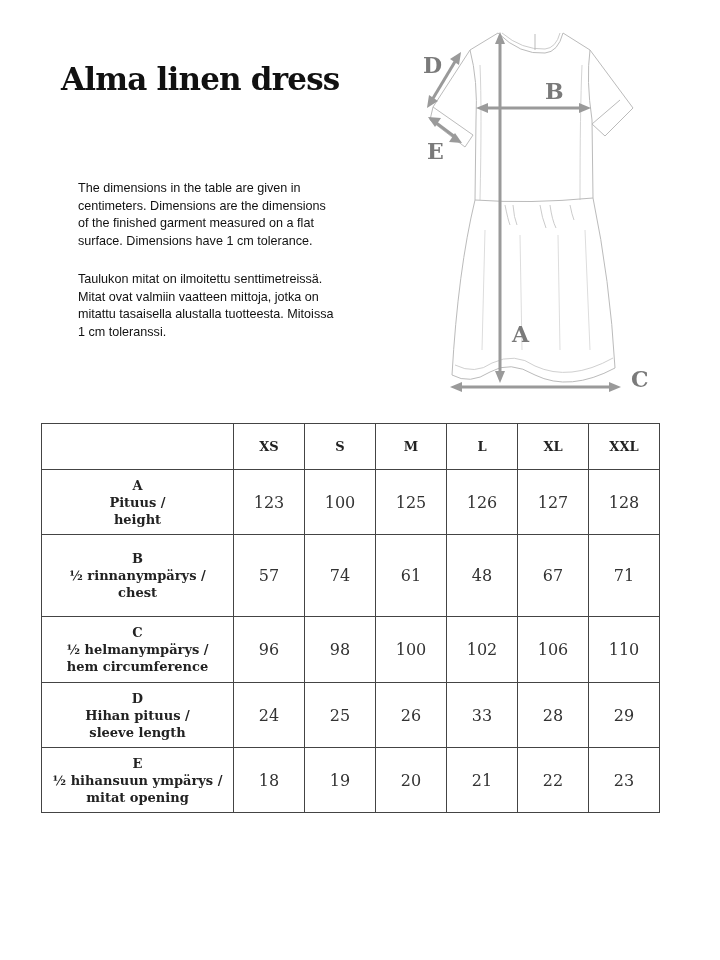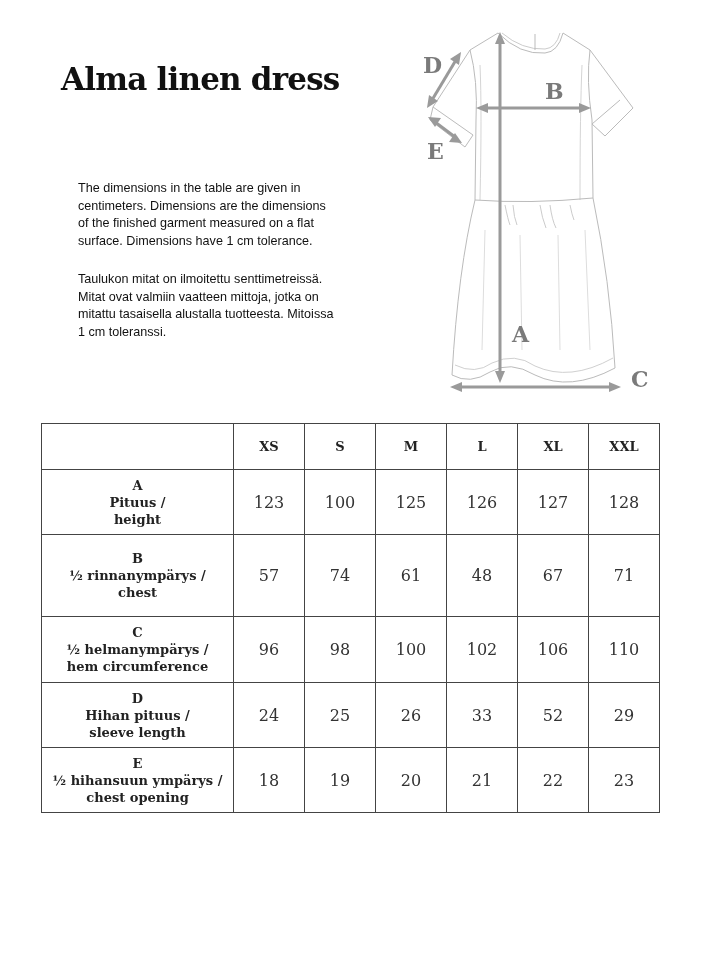--- a/index.html
+++ b/index.html
@@ -166,28 +166,28 @@
     <tr style="height:65px">
       <td class="label">
         <div>D</div>
         <div>Hihan pituus /</div>
         <div>sleeve length</div>
       </td>
       <td class="val">24</td>
       <td class="val">25</td>
       <td class="val">26</td>
       <td class="val">33</td>
-      <td class="val">52</td>
+      <td class="val">28</td>
       <td class="val">29</td>
     </tr>
     <tr style="height:65px">
       <td class="label">
         <div>E</div>
         <div>½  hihansuun ympärys /</div>
-        <div>chest opening</div>
+        <div>mitat opening</div>
       </td>
       <td class="val">18</td>
       <td class="val">19</td>
       <td class="val">20</td>
       <td class="val">21</td>
       <td class="val">22</td>
       <td class="val">23</td>
     </tr>
   </tbody>
 </table>

